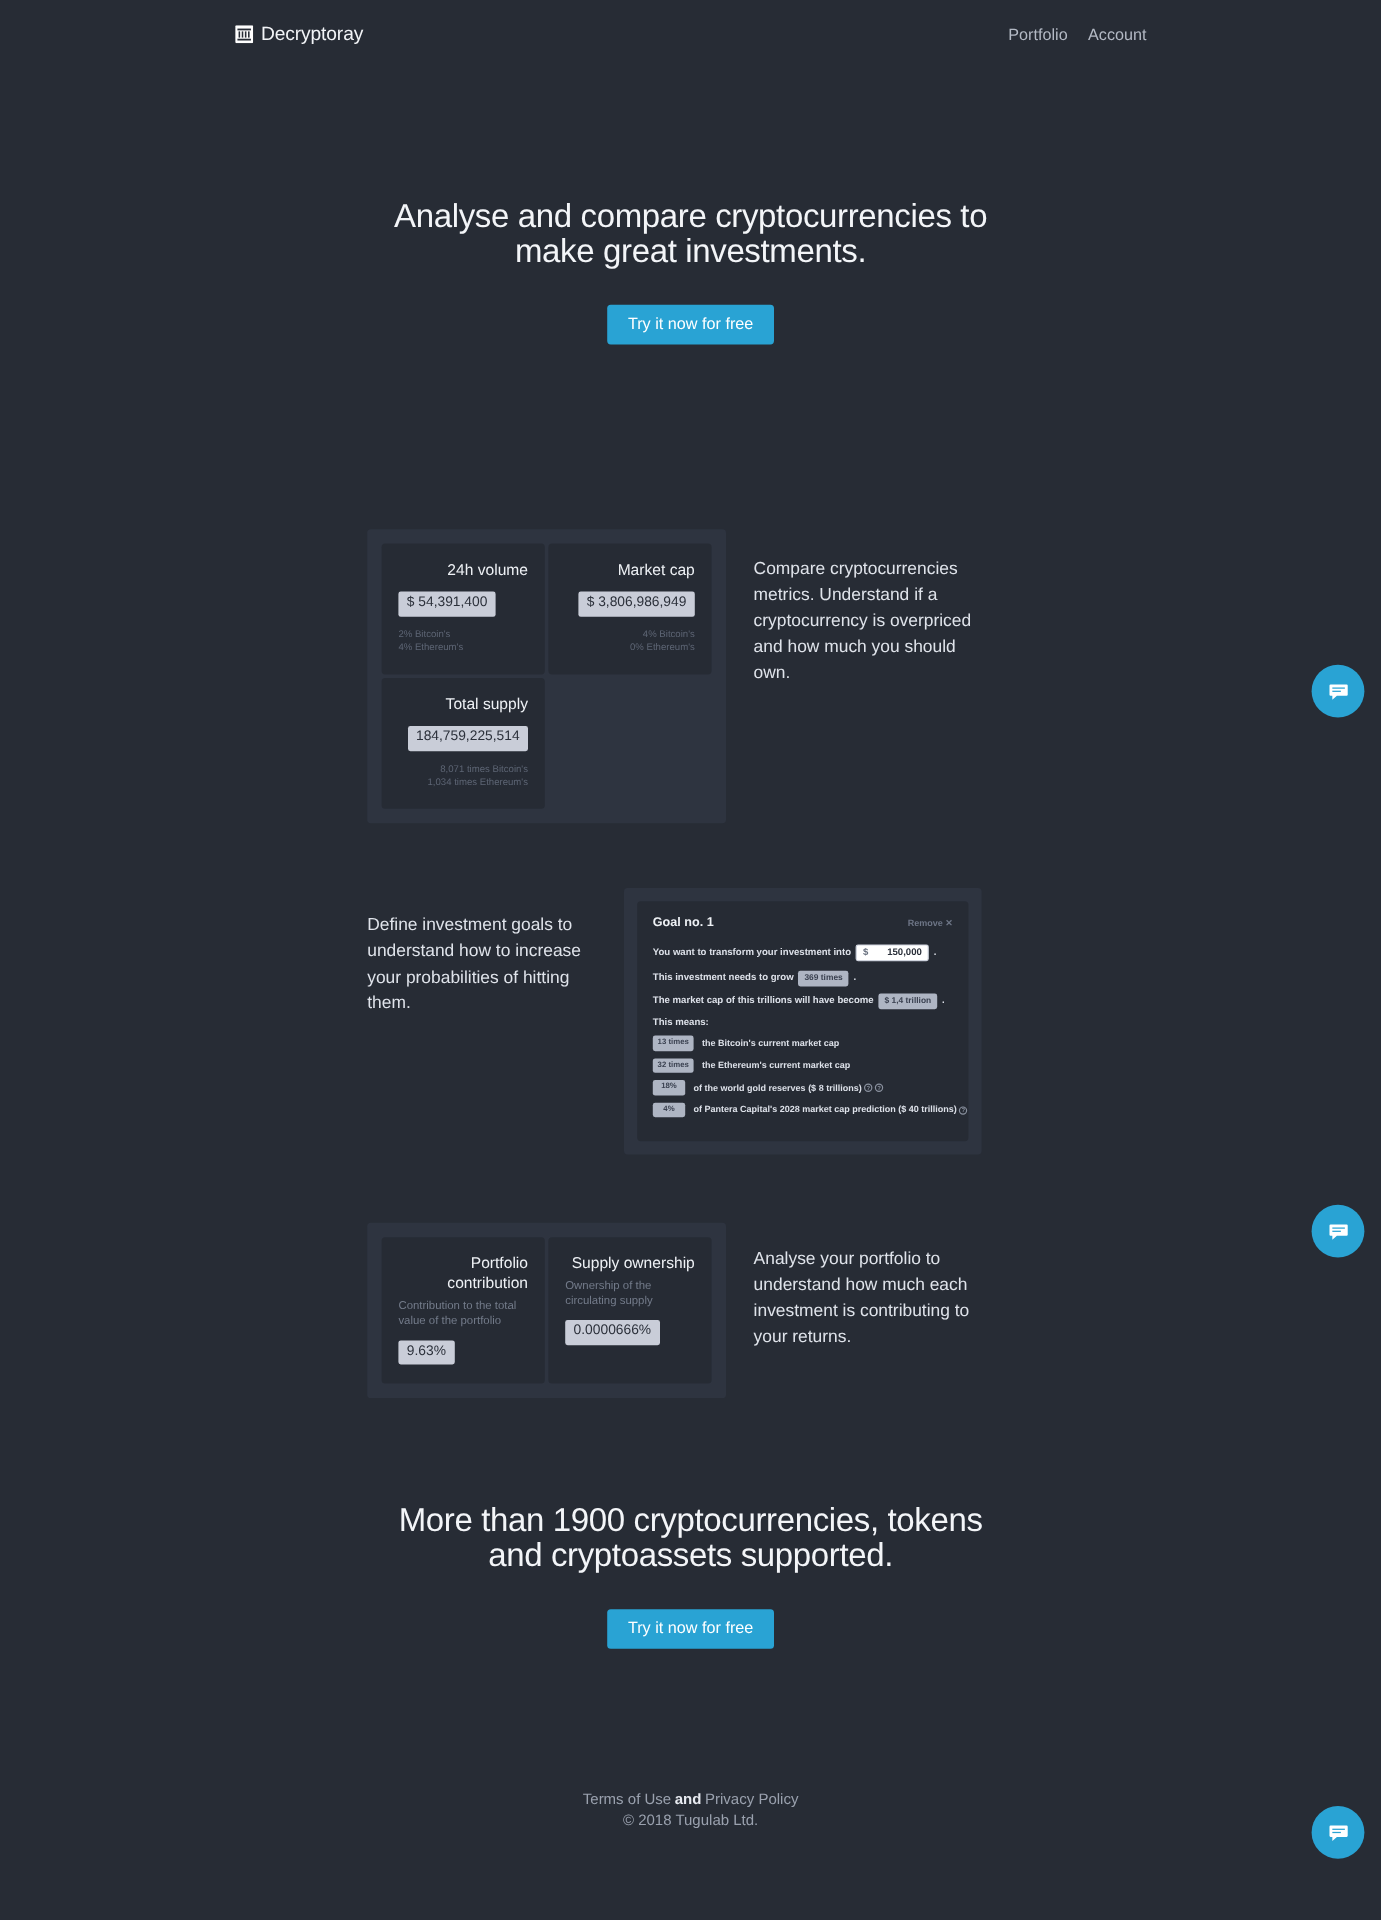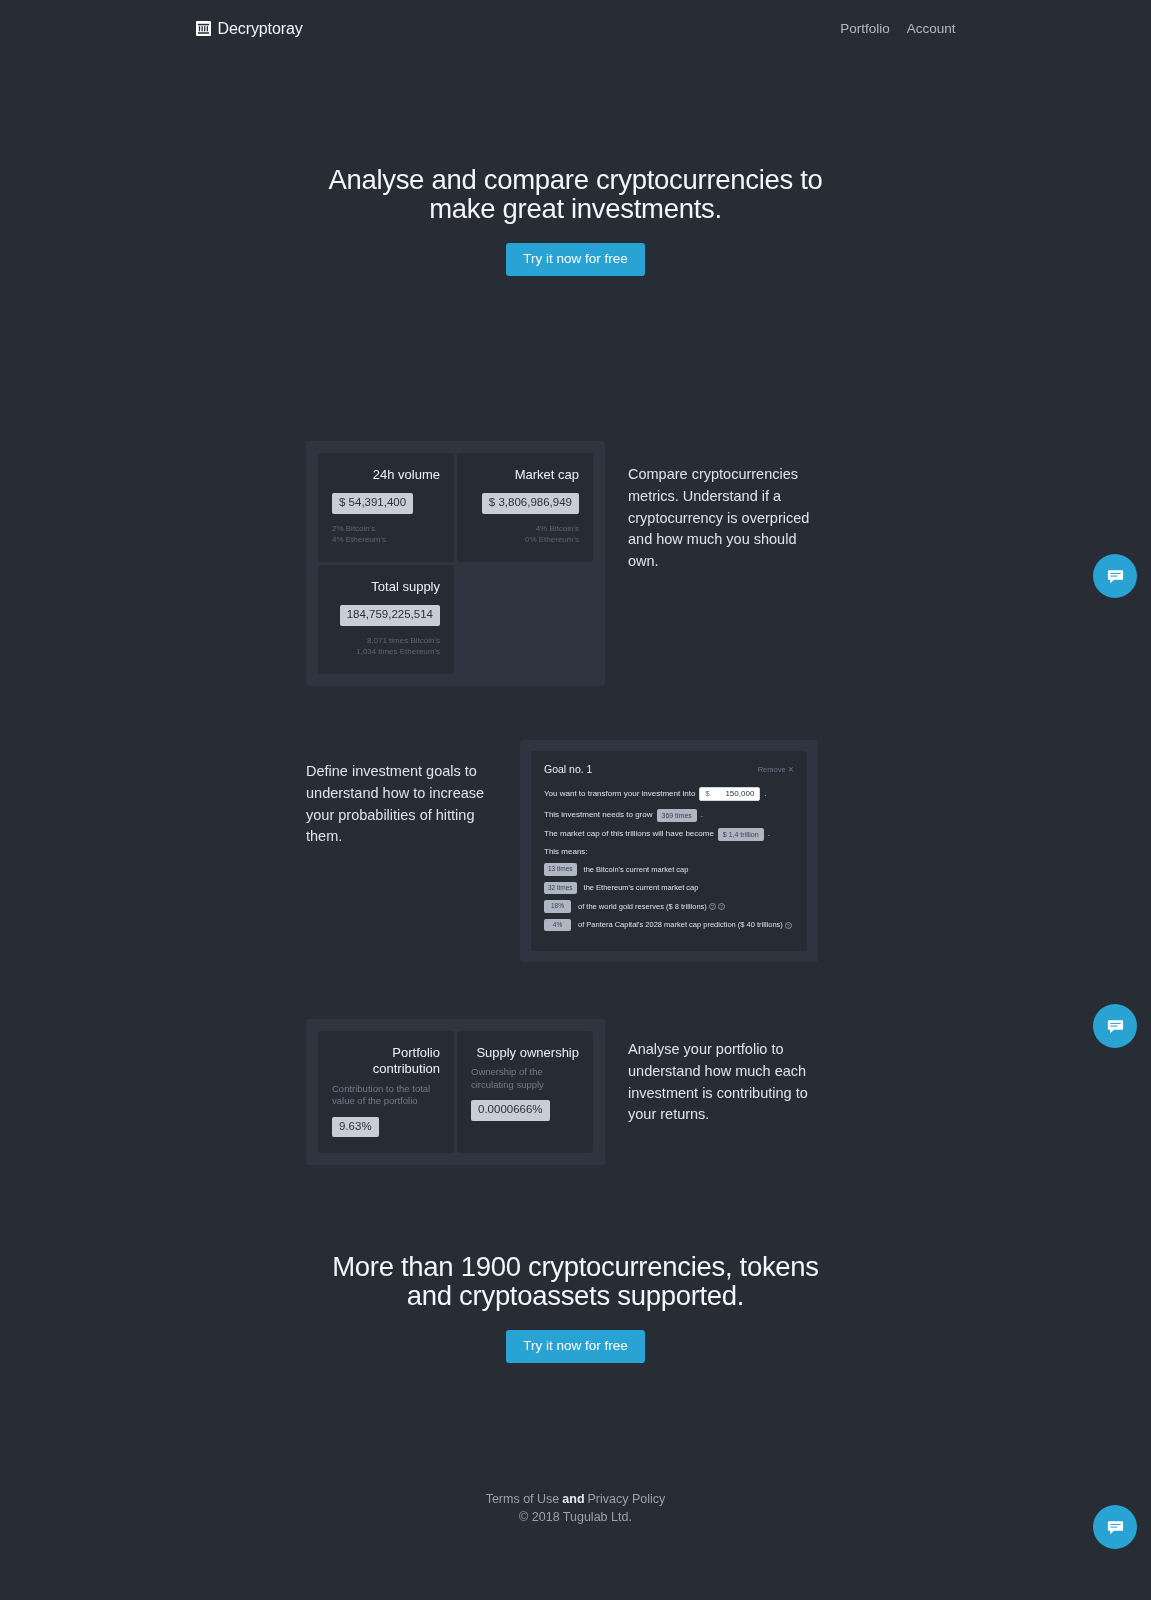--- a/index.html
+++ b/index.html
@@ -74,21 +74,21 @@
     color: #f3f5f8;
     font-size: 27.5px;
     line-height: 1.06;
     font-weight: 400;
     letter-spacing: -0.3px;
     max-width: 520px;
     margin: 0 auto;
   }
   .cta-btn {
     display: inline-block;
-    margin-top: 20px;
+    margin-top: 31px;
     background: #29a3d4;
     color: #ffffff;
     border: none;
     border-radius: 3px;
     padding: 9px 17px 10px 17px;
     font-size: 13.5px;
     font-family: "Liberation Sans", sans-serif;
     cursor: pointer;
     line-height: 1;
   }
@@ -153,20 +153,21 @@
     line-height: 1.45;
     margin-top: 9px;
   }
 
   
   .goal-panel {
     background: #2e3440;
     border-radius: 3px;
     padding: 11px;
     width: 298px;
+    font-weight: bold;
   }
   .goal-inner {
     background: #262b34;
     border-radius: 3px;
     padding: 12px 13px 14px 13px;
   }
   .goal-head {
     display: flex;
     align-items: center;
     justify-content: space-between;

